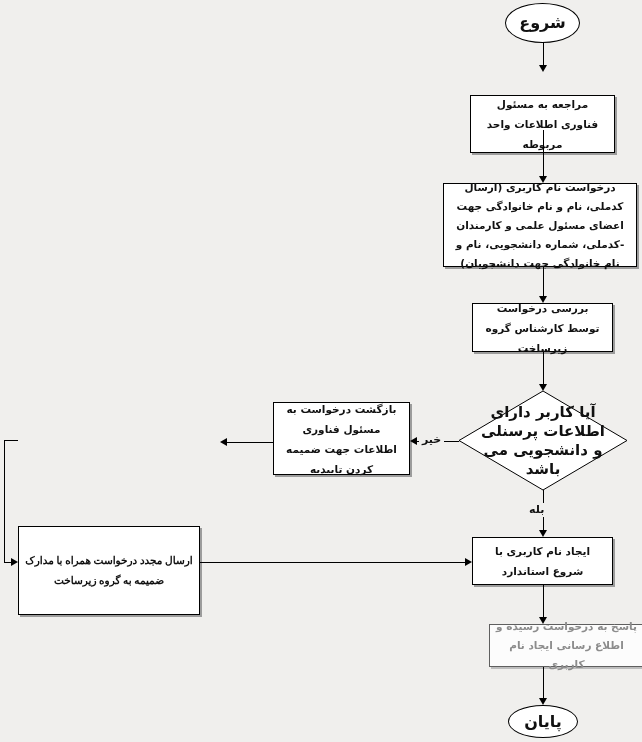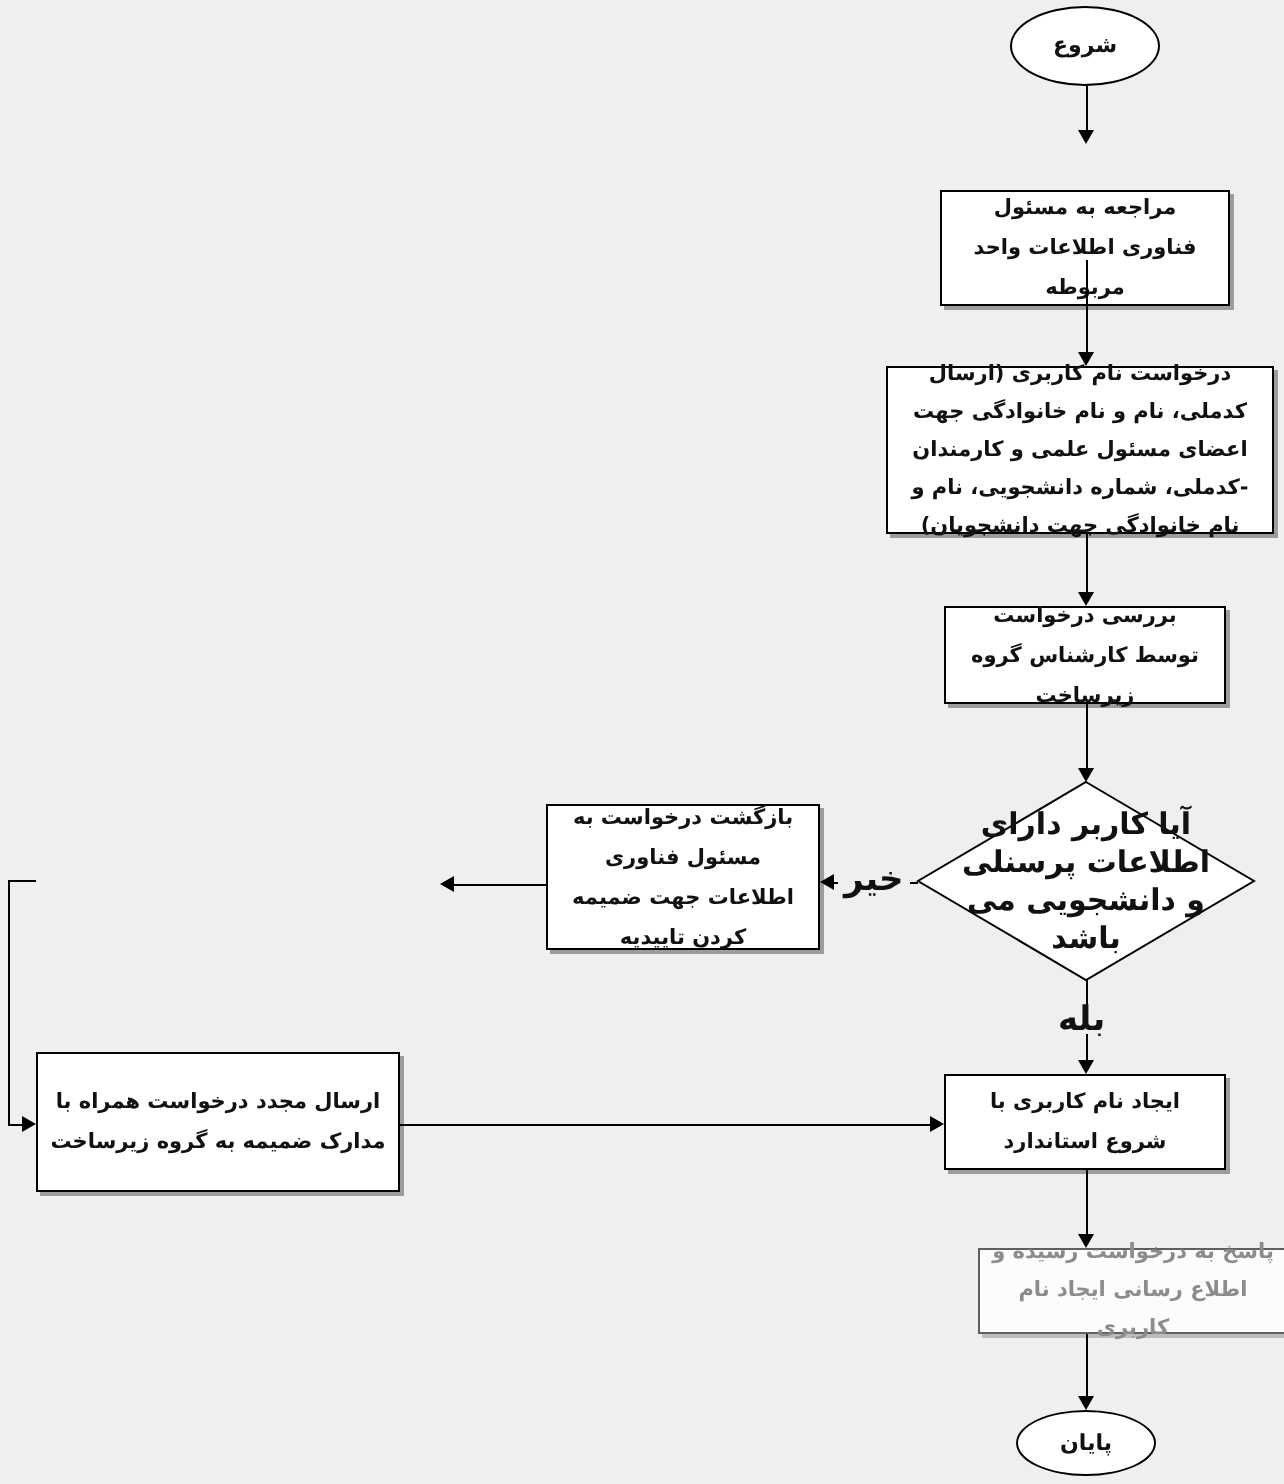--- a/index.html
+++ b/index.html
@@ -24,21 +24,21 @@
     direction:rtl;
     font-weight:bold;
     font-size:10.5px;
     line-height:20px;
     color:#111111;
     padding:1px 6px;
   }
   .terminator{
     border-radius:50%;
     box-shadow:none;
-    font-size:11px;
+    font-size:16px;
     padding:0;
     text-align:right;
   }
   .muted{
     border:1px solid #5f5f5f;
     color:#8c8c8c;
     background:#fcfcfc;
     box-shadow:2px 2px 0 0 #bdbdbd;
     line-height:19px;
   }
@@ -58,21 +58,21 @@
     border-top:7px solid #000000;}
   .ah-left{position:absolute;width:0;height:0;
     border-top:4px solid transparent;border-bottom:4px solid transparent;
     border-right:7px solid #000000;}
   .ah-right{position:absolute;width:0;height:0;
     border-top:4px solid transparent;border-bottom:4px solid transparent;
     border-left:7px solid #000000;}
   .edge-label{
     position:absolute;
     direction:rtl;
-    font-weight:bold;font-size:17px;line-height:14px;
+    font-weight:bold;font-size:11px;line-height:14px;
     color:#111111;
     background:#f0efed;
     padding:0 3px;
   }
 </style>
 </head>
 <body>
 
 <div id="canvas">
 
@@ -87,21 +87,21 @@
   <div class="diamond-wrap" style="left:458px;top:390px;width:170px;height:101px;">
     <svg width="170" height="101" viewBox="0 0 170 101">
       <polygon points="85,1 169,50.5 85,100 1,50.5" fill="#ffffff" stroke="#000000" stroke-width="1"></polygon>
     </svg>
     <div class="diamond-text">آیا کاربر دارای اطلاعات پرسنلی و دانشجویی می باشد</div>
   </div>
 
   <div class="node" style="left:273px;top:402px;width:137px;height:73px;">بازگشت درخواست به مسئول فناوری اطلاعات جهت ضمیمه کردن تاییدیه</div>
 
 
-  <div class="node" style="left:18px;top:526px;width:182px;height:70px;">ارسال مجدد درخواست همراه با مدارک ضمیمه به گروه زیرساخت</div>
+  <div class="node" style="left:18px;top:526px;width:182px;height:89px;font-family:Liberation Serif, serif;">ارسال مجدد درخواست همراه با مدارک ضمیمه به گروه زیرساخت</div>
 
   <div class="node" style="left:472px;top:537px;width:141px;height:48px;">ایجاد نام کاربری با شروع استاندارد</div>
 
   <div class="node muted" style="left:465px;top:624px;width:155px;height:43px;margin-left:24px;">پاسخ به درخواست رسیده و اطلاع رسانی ایجاد نام کاربری</div>
 
   <div class="node terminator" style="left:508px;top:705px;width:70px;height:33px;">پایان</div>
 
   <div class="vline" style="left:543px;top:43px;height:22px;"></div>
   <div class="ah-down" style="left:539px;top:65px;"></div>
 

